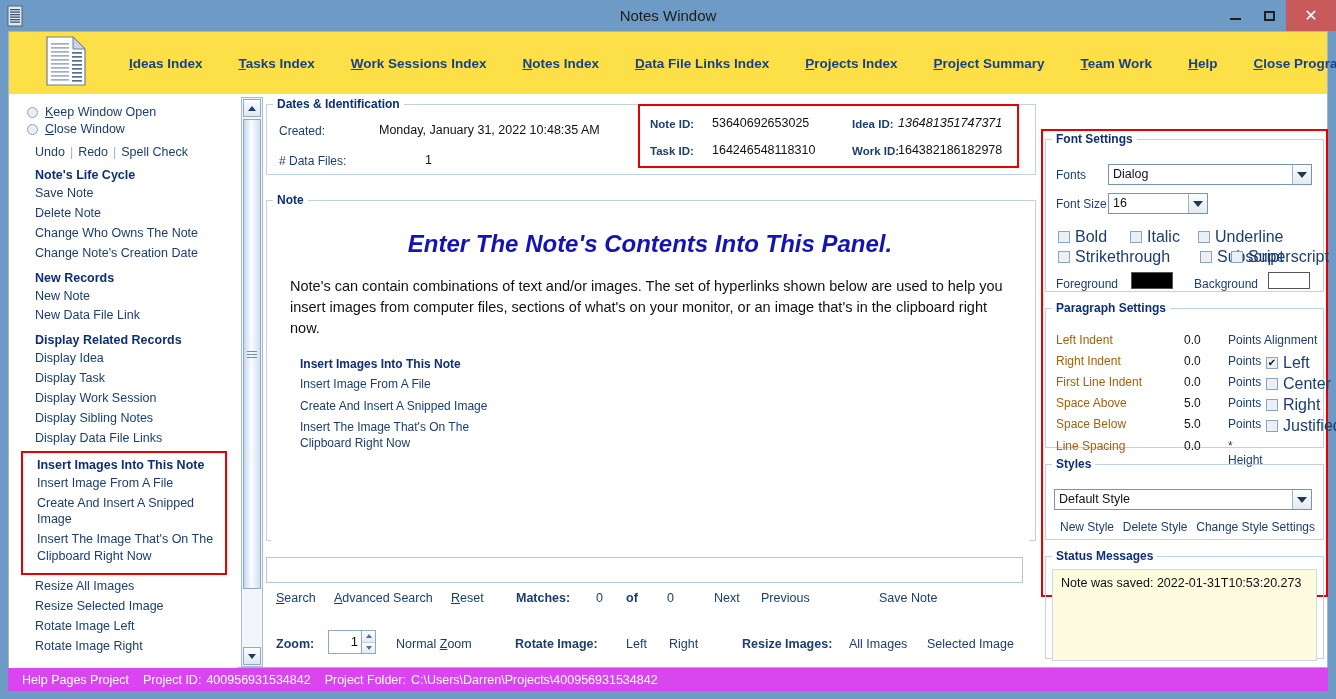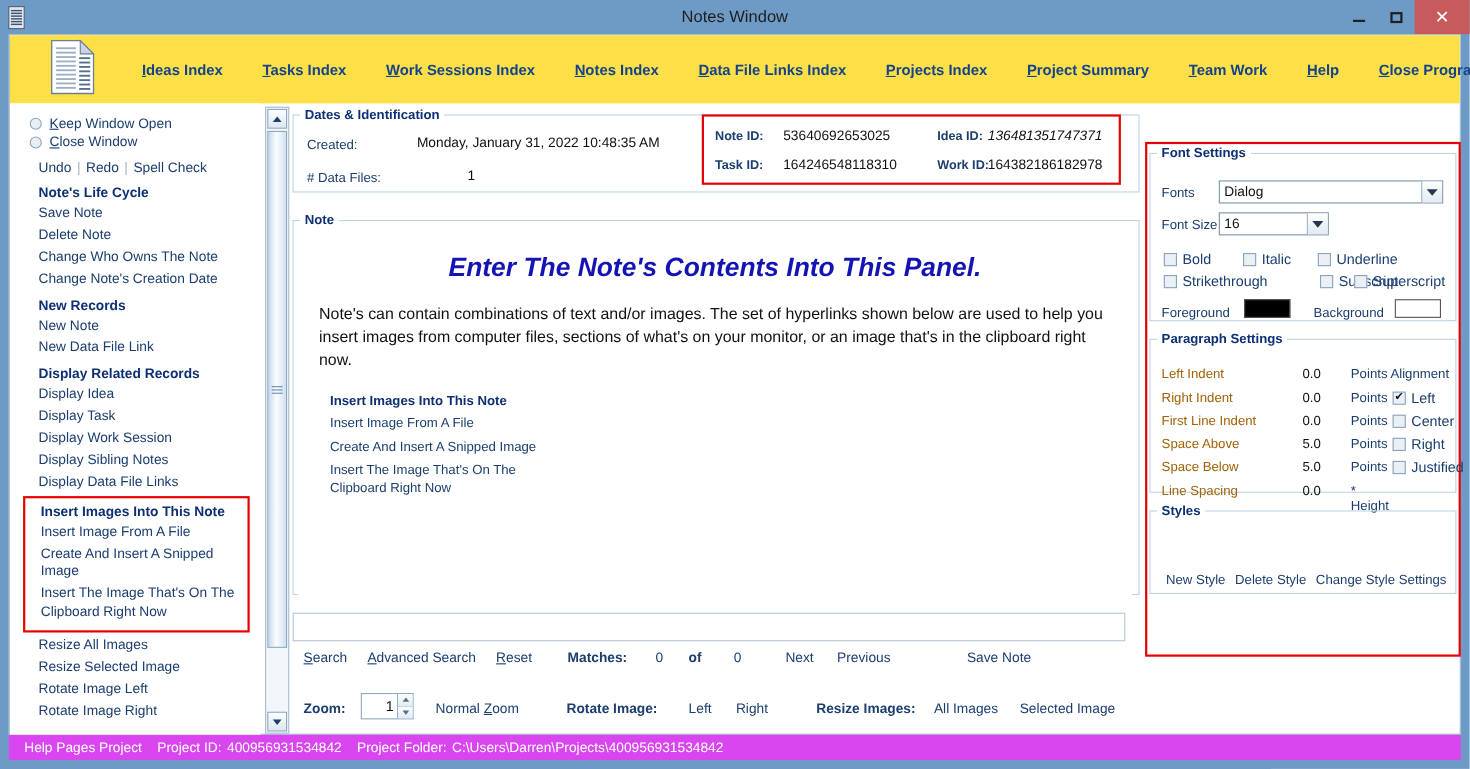--- a/index.html
+++ b/index.html
@@ -225,21 +225,21 @@
     background: linear-gradient(#fdfefe,#e2eaf2);
     display: flex; align-items: center; justify-content: center;
   }
   .cb-arrow { width:0;height:0;border-left:5px solid transparent;border-right:5px solid transparent;border-top:6px solid #22384f; }
   .chk-row { position: absolute; display: flex; align-items: center; }
   .chkbox {
     width: 12px; height: 12px; border: 1px solid #8aa4bd; background: #eaf0f6;
     margin-right: 5px; flex: none; display: flex; align-items: center; justify-content: center;
     font-size: 10px; color: #111; line-height: 1;
   }
-  .chk-lbl { color: #1b3e6f; font-size: 13px; white-space: nowrap; }
+  .chk-lbl { color: #1b3e6f; font-size: 16px; white-space: nowrap; }
   .swatch { position: absolute; width: 42px; height: 17px; border: 1px solid #555; }
   .para-row { position: absolute; left: 10px; width: 200px; height: 21px; }
   .para-name { position: absolute; left: 0; color: #a16207; font-size: 12px; }
   .para-val { position: absolute; left: 128px; color: #111; font-size: 12px; }
   .para-unit { position: absolute; left: 172px; color: #1b3e6f; font-size: 12px; }
   .statusbox {
     position: absolute; left: 6px; top: 6px; width: 265px; height: 92px;
     background: #fcfbdf; border: 1px solid #cfd8e2;
   }
   .status-text { color: #111; font-size: 12.5px; padding: 6px 0 0 8px; }
@@ -569,27 +569,39 @@
           <div class="chk-lbl">Right</div>
         </div>
         <div class="chk-row" style="left:220px;top:102px;">
           <div class="chkbox"></div>
           <div class="chk-lbl">Justified</div>
         </div>
       </fieldset>
 
       <fieldset class="grp" id="grp-styles">
         <legend>Styles</legend>
+        <div class="combo" style="left:8px;top:18px;width:258px;">
+          <div class="cval">Default Style</div>
+          <div class="cbtn">
+              <div class="cb-arrow"></div>
+            </div>
+        </div>
         <div class="style-links">
           <div class="style-link">New Style</div>
           <div class="style-link">Delete Style</div>
           <div class="style-link">Change Style Settings</div>
         </div>
       </fieldset>
 
+      <fieldset class="grp" id="grp-status">
+        <legend>Status Messages</legend>
+        <div class="statusbox">
+          <div class="status-text">Note was saved:  2022-01-31T10:53:20.273</div>
+        </div>
+      </fieldset>
     </div>
   </div>
 
   <div class="statusbar">
     <div class="sbar-item">Help Pages Project</div>
     <div class="sbar-item">Project ID:</div>
     <div class="sbar-item" style="margin-left:5px;">400956931534842</div>
     <div class="sbar-item">Project Folder:</div>
     <div class="sbar-item" style="margin-left:5px;">C:\Users\Darren\Projects\400956931534842</div>
   </div>

